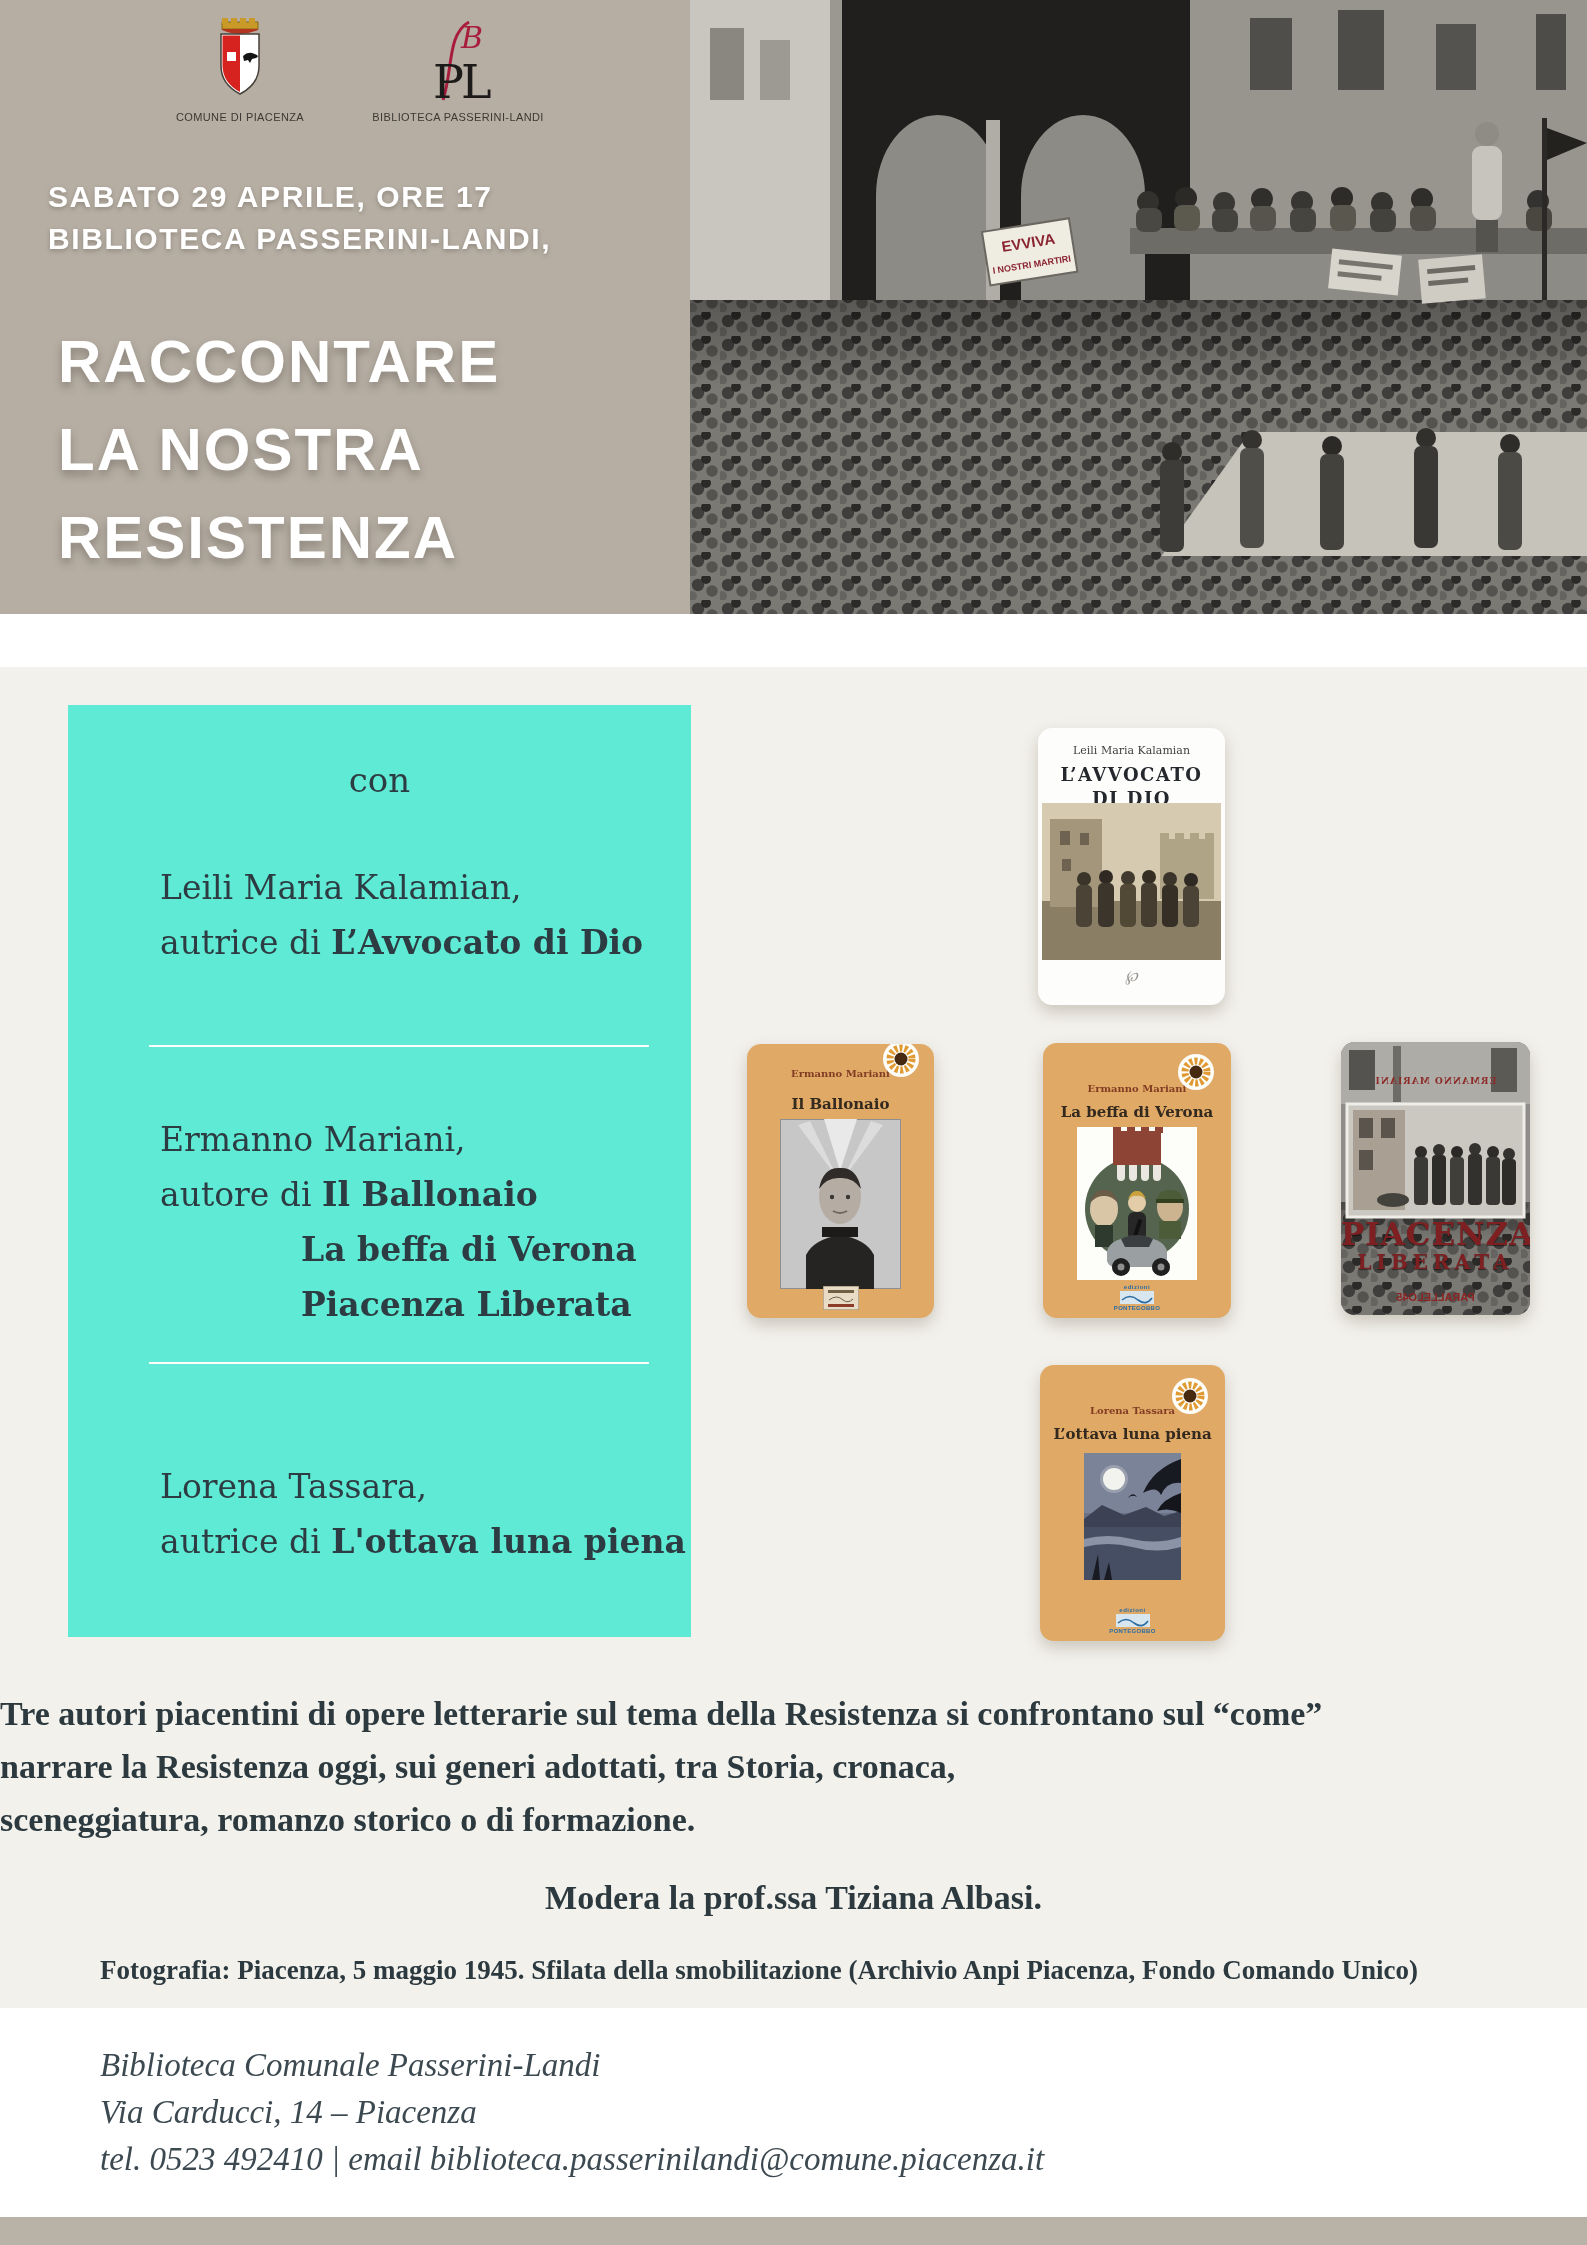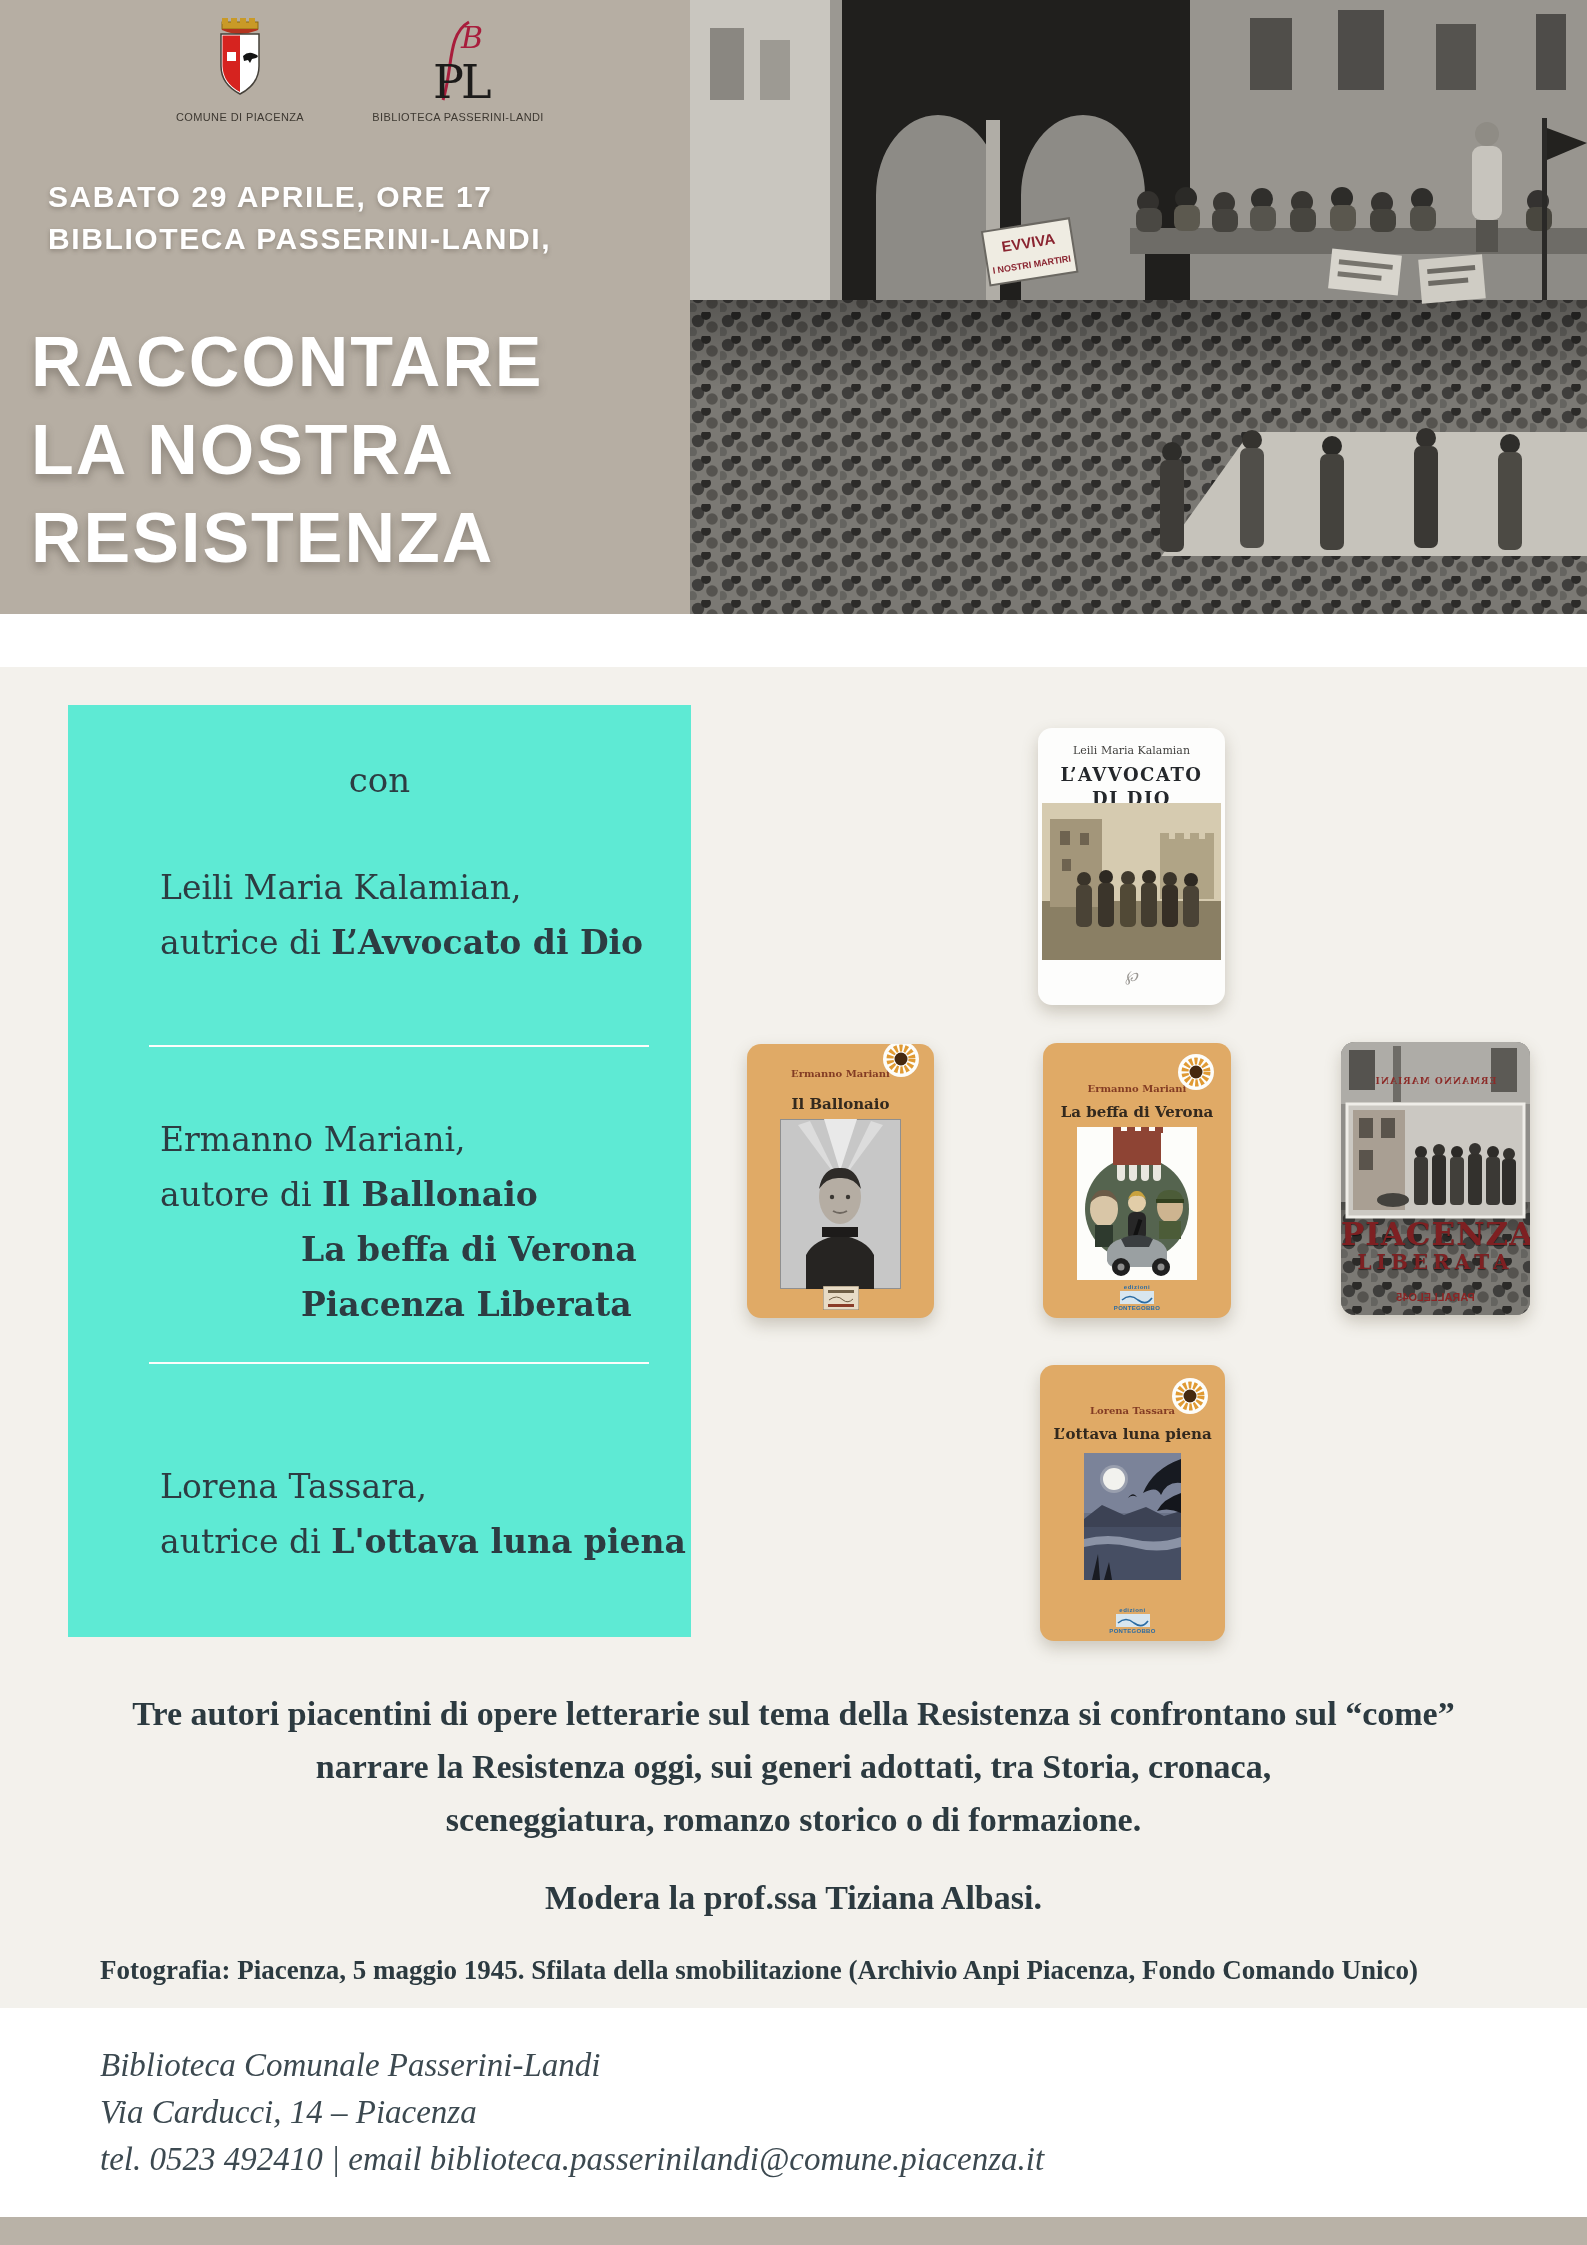--- a/index.html
+++ b/index.html
@@ -9,22 +9,22 @@
   
   .hero{position:absolute;left:0;top:0;width:1587px;height:614px;background:#b6aea3;}
   .hero-photo{position:absolute;right:0;top:0;width:897px;height:614px;}
   .logos{position:absolute;left:160px;top:18px;display:flex;gap:58px;}
   .logo-block{display:flex;flex-direction:column;align-items:center;width:160px;}
   .logo-label{margin-top:7px;font-family:"Liberation Sans",sans-serif;font-size:11px;
               letter-spacing:.4px;color:#3d3831;white-space:nowrap;}
   .event-info{position:absolute;left:48px;top:176px;font-family:"Liberation Sans",sans-serif;
               font-weight:bold;font-size:30px;line-height:42px;letter-spacing:1.6px;color:#ffffff;
               text-shadow:0 2px 4px rgba(72,64,54,.35);}
-  .poster-title{position:absolute;left:31px;top:318px;font-family:"Liberation Sans",sans-serif;
-              font-weight:800;font-size:70px;line-height:88px;letter-spacing:2px;color:#ffffff;
+  .poster-title{position:absolute;left:58px;top:318px;font-family:"Liberation Sans",sans-serif;
+              font-weight:800;font-size:60px;line-height:88px;letter-spacing:2px;color:#ffffff;
               text-shadow:0 5px 9px rgba(72,64,54,.38);}
 
   
   .content{position:absolute;left:0;top:667px;width:1587px;height:1341px;background:#f3f1ec;}
 
   .authors-panel{position:absolute;left:68px;top:38px;width:623px;height:932px;background:#5eead4;
                  color:#2d3c42;font-size:33px;}
   .con-line{margin-top:55px;text-align:center;line-height:40px;font-size:34px;}
   .author{padding-left:92px;}
   .author .a-line{line-height:55px;white-space:nowrap;}
@@ -78,21 +78,21 @@
   .cover-liberata .lib-author{position:absolute;left:0;right:0;top:34px;text-align:center;
       font-size:9px;font-weight:bold;color:#8c2b28;letter-spacing:1px;transform:scaleX(-1);}
   .lib-title1{position:absolute;left:0;right:0;top:174px;text-align:center;font-weight:bold;
       font-size:31px;letter-spacing:1px;color:#7e2022;text-shadow:0 1px 1px rgba(0,0,0,.5);}
   .lib-title2{position:absolute;left:0;right:0;top:208px;text-align:center;font-weight:bold;
       font-size:20px;letter-spacing:5px;color:#7e2022;text-shadow:0 1px 1px rgba(0,0,0,.5);}
   .lib-pub{position:absolute;left:0;right:0;bottom:12px;text-align:center;
       font-family:"Liberation Sans",sans-serif;font-size:11px;font-weight:bold;color:#8c2424;transform:scaleX(-1);}
 
   
-  .description{position:absolute;left:0;top:1020px;width:1587px;text-align:center;
+  .description{position:absolute;left:0;top:1020px;width:1587px;text-align:left;
                font-family:"Liberation Serif",serif;font-weight:bold;font-size:34px;line-height:53px;color:#2c3a40;}
   .moderator{position:absolute;left:0;top:1212px;width:1587px;text-align:center;
              font-family:"Liberation Serif",serif;font-weight:bold;font-size:34px;color:#2c3a40;}
   .photo-caption{position:absolute;left:100px;top:1288px;font-family:"Liberation Serif",serif;
                  font-weight:bold;font-size:27px;color:#2c3a40;}
 
   .footer{position:absolute;left:0;top:2008px;width:1587px;height:209px;background:#ffffff;}
   .footer-lines{padding:34px 8px 0 100px;font-family:"Liberation Serif",serif;font-style:italic;
                 font-size:33px;line-height:47px;color:#3c4950;}
   .bottom-bar{position:absolute;left:0;top:2217px;width:1587px;height:28px;background:#b9b2a7;}

